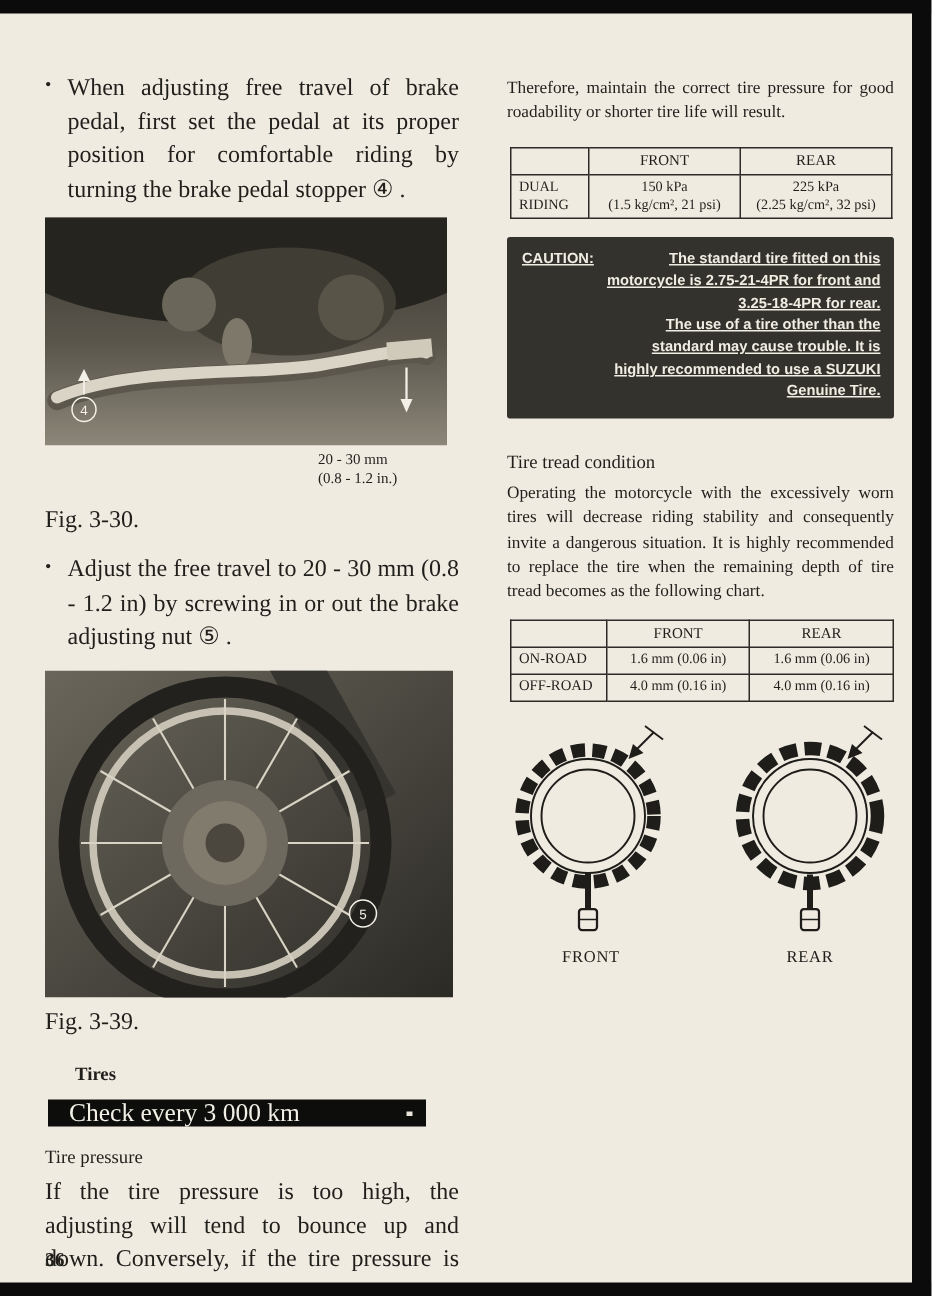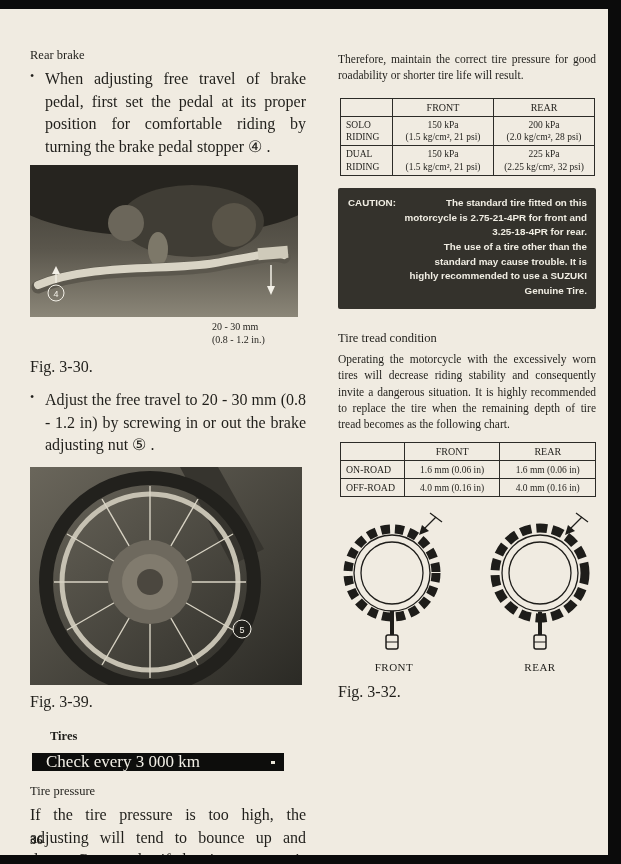--- a/index.html
+++ b/index.html
@@ -47,21 +47,21 @@
   .pressure-table td.row-label { width:52px; }
   .pressure-table td.val, .pressure-table th { width:101px; }
   .tread-table { margin-top:10px; }
   .tread-table td.row-label { width:64px; font-size:9.8px; }
   .tread-table td.val, .tread-table th { width:96px; height:18px; }
 
   .caution {
     background:#34322c; color:#f0ede3; border-radius:2px;
     font-family:"Liberation Sans", sans-serif; font-weight:bold;
     font-size:9.8px; line-height:1.5;
-    display:flex; gap:6px; padding:8px 9px 10px 10px; margin-top:12px;
+    display:flex; gap:6px; padding:8px 9px 10px 10px; margin-top:12px;text-decoration:underline;
   }
   .caution .caution-label { flex:none; width:50px; }
   .caution .caution-text { flex:1; white-space:pre-line;text-align:right; }
 
   .tread-heading { margin-top:22px; }
 
   .fig32 { display:flex; justify-content:center; gap:34px; margin-top:14px; }
   .tire-wrap { display:flex; flex-direction:column; align-items:center; }
   .tire-label { font-size:11px; margin-top:2px; letter-spacing:0.5px; }
 
@@ -70,21 +70,20 @@
 </head>
 <body>
 
 <div class="page">
   <div class="scan-bar-top"></div>
   <div class="scan-bar-right"></div>
   <div class="scan-bar-bottom"></div>
 
   <div class="col-left">
 
-    <div class="heading">Rear brake</div>
 
     <div class="bullet-row">
       <span class="dot">•</span>
       <p class="just">When adjusting free travel of brake pedal, first set the pedal at its proper position for comfortable riding by turning the brake pedal stopper ④ .</p>
     </div>
 
     <div class="photo">
       <svg width="268" height="152" viewBox="0 0 268 152">
         <defs>
           <linearGradient id="g30" x1="0" y1="0" x2="0" y2="1">
@@ -171,28 +170,20 @@
     <p class="small-just">Therefore, maintain the correct tire pressure for good roadability or shorter tire life will result.</p>
 
     <table class="data-table pressure-table">
       <tbody>
           <tr>
         <td class="row-label"></td>
         <th>FRONT</th>
         <th>REAR</th>
       </tr>
       <tr>
-        <td class="row-label">SOLO
-RIDING</td>
-        <td class="val">150 kPa
-(1.5 kg/cm², 21 psi)</td>
-        <td class="val">200 kPa
-(2.0 kg/cm², 28 psi)</td>
-      </tr>
-      <tr>
         <td class="row-label">DUAL
 RIDING</td>
         <td class="val">150 kPa
 (1.5 kg/cm², 21 psi)</td>
         <td class="val">225 kPa
 (2.25 kg/cm², 32 psi)</td>
       </tr>
     </tbody>
       </table>
 
@@ -250,17 +241,16 @@
           <circle cx="56" cy="62" r="38" fill="none" stroke="#1e1d1a" stroke-width="1.3"></circle>
           <circle cx="56" cy="62" r="31" fill="none" stroke="#1e1d1a" stroke-width="1.3"></circle>
           <line x1="56" y1="101" x2="56" y2="124" stroke="#1e1d1a" stroke-width="4"></line>
           <rect x="50" y="124" width="12" height="14" rx="2" fill="none" stroke="#1e1d1a" stroke-width="1.5"></rect>
           <line x1="50" y1="131" x2="62" y2="131" stroke="#1e1d1a" stroke-width="1"></line>
         </svg>
         <div class="tire-label">REAR</div>
       </div>
     </div>
 
-    <div class="fig-caption" style="margin-top:10px;">Fig. 3-32.</div>
   </div>
 
   <div class="page-number">36</div>
 </div>
 
 </body></html>

